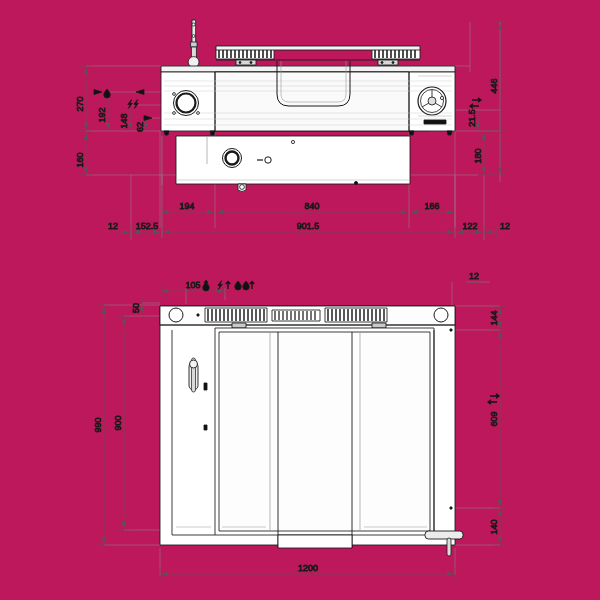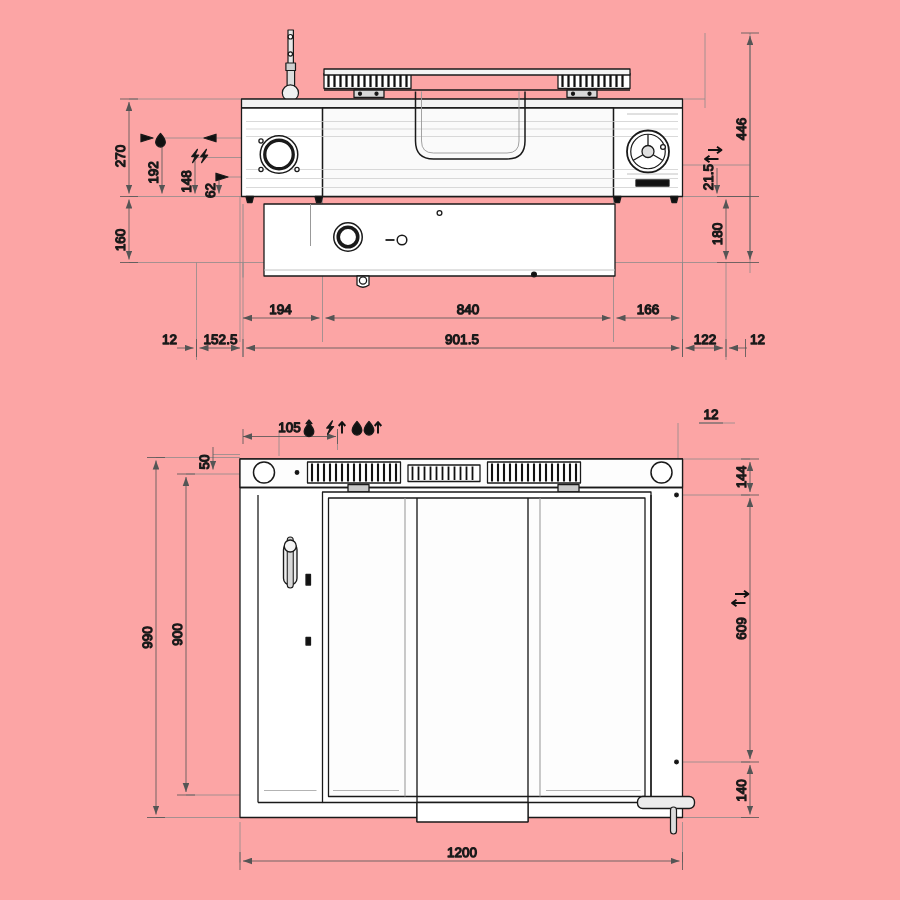--- a/index.html
+++ b/index.html
@@ -1,18 +1,18 @@
 <!DOCTYPE html>
 <html><head>
 <meta charset="utf-8">
 <style>
   html,body{margin:0;padding:0;background:#ffffff;}
   body{width:600px;height:600px;overflow:hidden;
        font-family:"Liberation Sans","DejaVu Sans",sans-serif;}
-  #stage{position:relative;width:600px;height:600px;background:#fca5a5;}
+  #stage{position:relative;width:600px;height:600px;background:#be185d;}
   svg{display:block;}
   .dimtext{font-family:"Liberation Sans","DejaVu Sans",sans-serif;
            font-size:9px;fill:#1a1a1a;}
 </style>
 </head>
 <body>
 
 <div id="stage">
 <svg width="600" height="600" viewBox="0 0 600 600">
 

